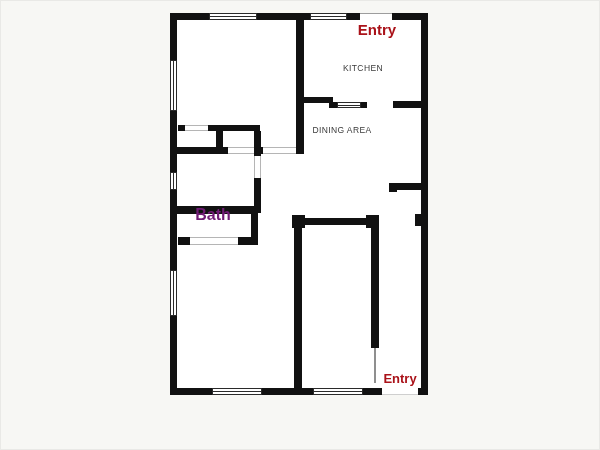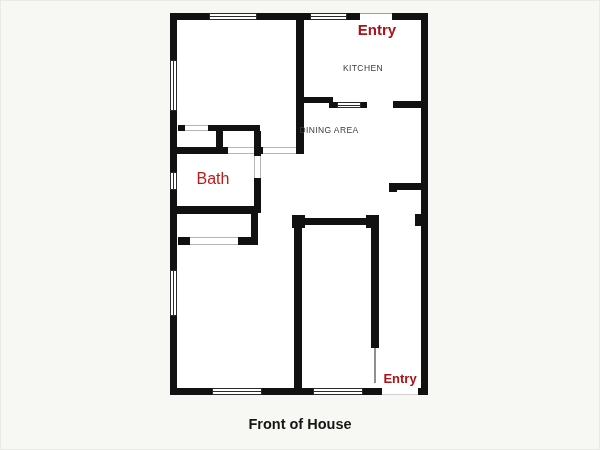--- a/index.html
+++ b/index.html
@@ -24,21 +24,21 @@
   .dg{position:absolute;background:var(--floor);box-sizing:border-box;}
   .dg-h{border-top:1px solid #b5b5b5;border-bottom:1px solid #b5b5b5;}
   .dg-v{border-left:1px solid #b5b5b5;border-right:1px solid #b5b5b5;}
   .open-top{border-top:1px solid #9d9d9d;}
   .open-bottom{border-bottom:1px solid #cfcfcf;}
   .dline{position:absolute;background:#8f8f8f;}
   .lbl{position:absolute;white-space:nowrap;text-align:center;line-height:1;}
   .room-lbl{color:var(--label_red);font-weight:700;font-size:19px;}
   .entry-lbl{color:var(--label_red);font-weight:700;}
   .tiny-lbl{color:var(--small_text);font-size:8.5px;letter-spacing:.4px;font-weight:400;}
-  .bath-lbl{color:#b91c1c;font-weight:400;font-size:16px;}
+  .bath-lbl{color:#701a75;font-weight:700;font-size:16px;margin-top:36px;}
   .caption{position:absolute;left:0;top:416px;width:600px;text-align:center;
     color:#161616;font-weight:700;font-size:14.5px;}
 </style>
 </head>
 <body>
 
 <div class="stage">
 
   <div class="floor" style="left:170px;top:13px;width:258px;height:382px"></div>
 
@@ -102,19 +102,18 @@
 
   <div class="wl" style="left:294px;top:218px;width:8px;height:170px"></div>
   <div class="wl" style="left:294px;top:218px;width:85px;height:7px"></div>
   <div class="wl" style="left:292px;top:215px;width:13px;height:13px"></div>
   <div class="wl" style="left:366px;top:215px;width:13px;height:13px"></div>
   <div class="wl" style="left:371px;top:218px;width:8px;height:130px"></div>
   <div class="dline" style="left:374px;top:348px;width:2px;height:35px"></div>
 
   <div class="lbl tiny-lbl" style="left:331px;top:64px;width:64px">KITCHEN</div>
   <div class="lbl entry-lbl" style="left:354px;top:22px;width:46px;font-size:15px">Entry</div>
-  <div class="lbl tiny-lbl" style="left:299px;top:126px;width:60px">DINING AREA</div>
+  <div class="lbl tiny-lbl" style="left:312px;top:126px;width:60px">DINING AREA</div>
   <div class="lbl bath-lbl" style="left:191px;top:171px;width:44px">Bath</div>
   <div class="lbl entry-lbl" style="left:380px;top:372px;width:40px;font-size:13px">Entry</div>
 
-  <div class="caption">Front of House</div>
 
 </div>
 
 </body></html>

